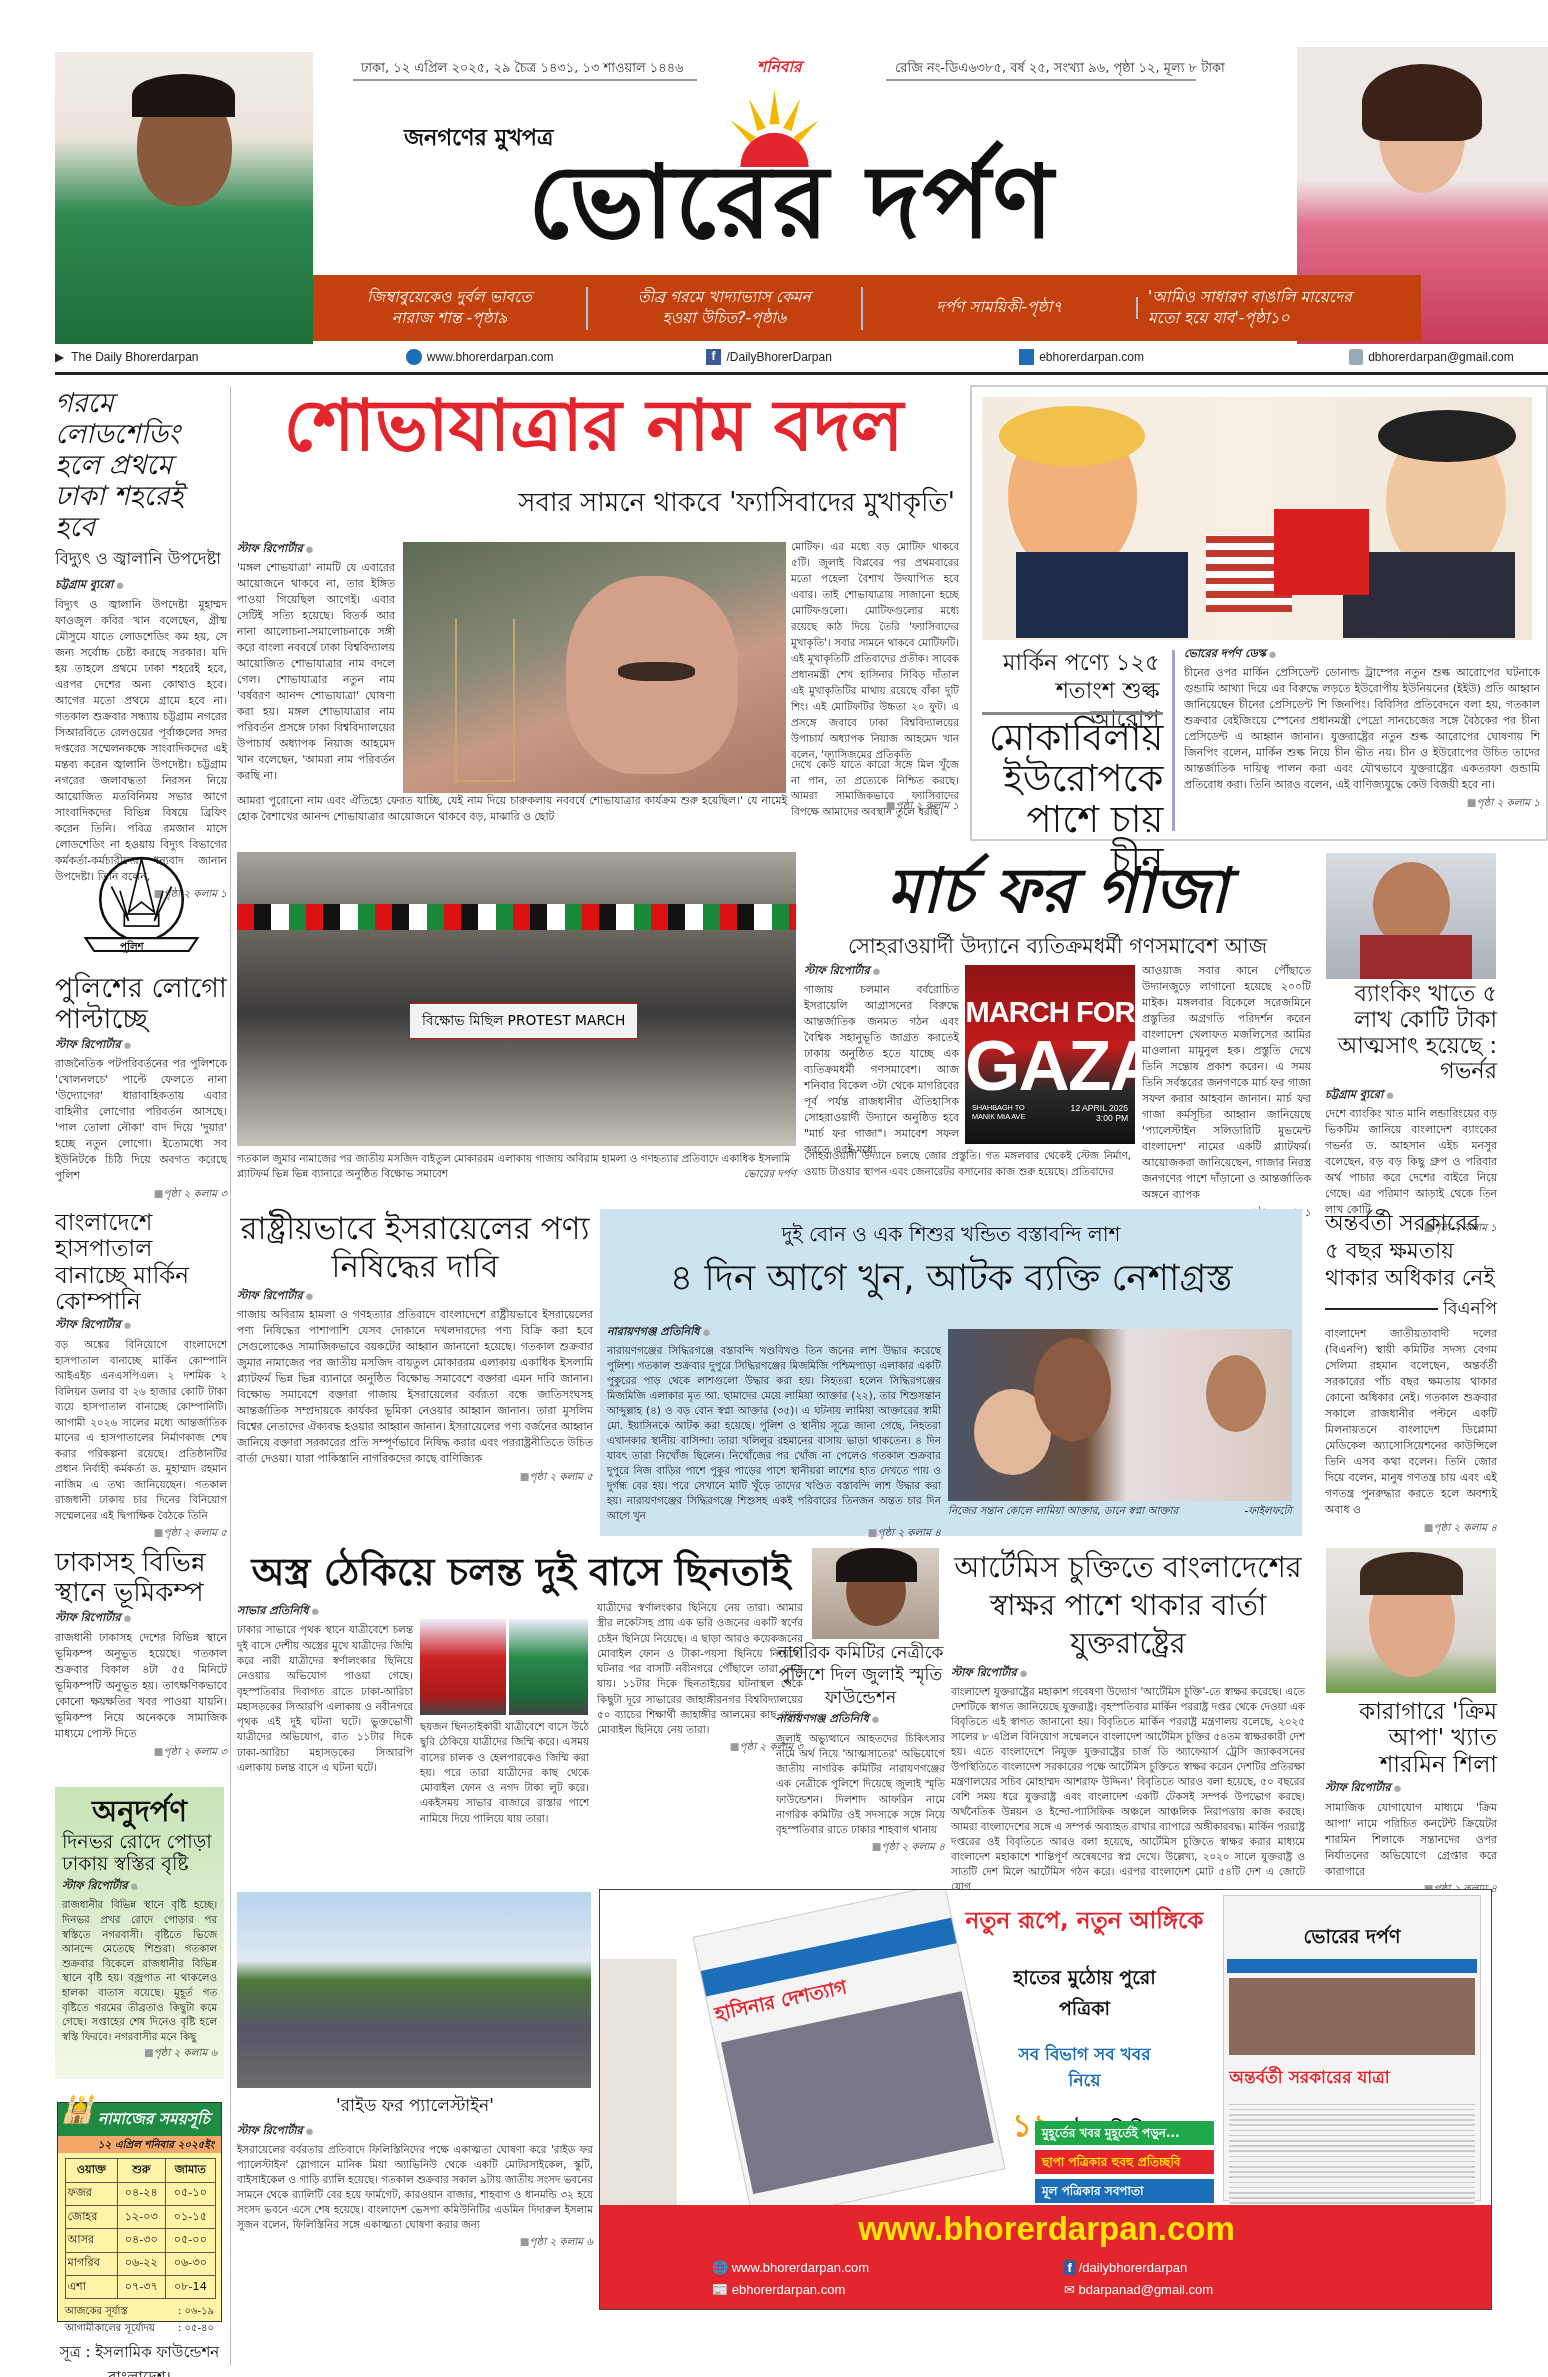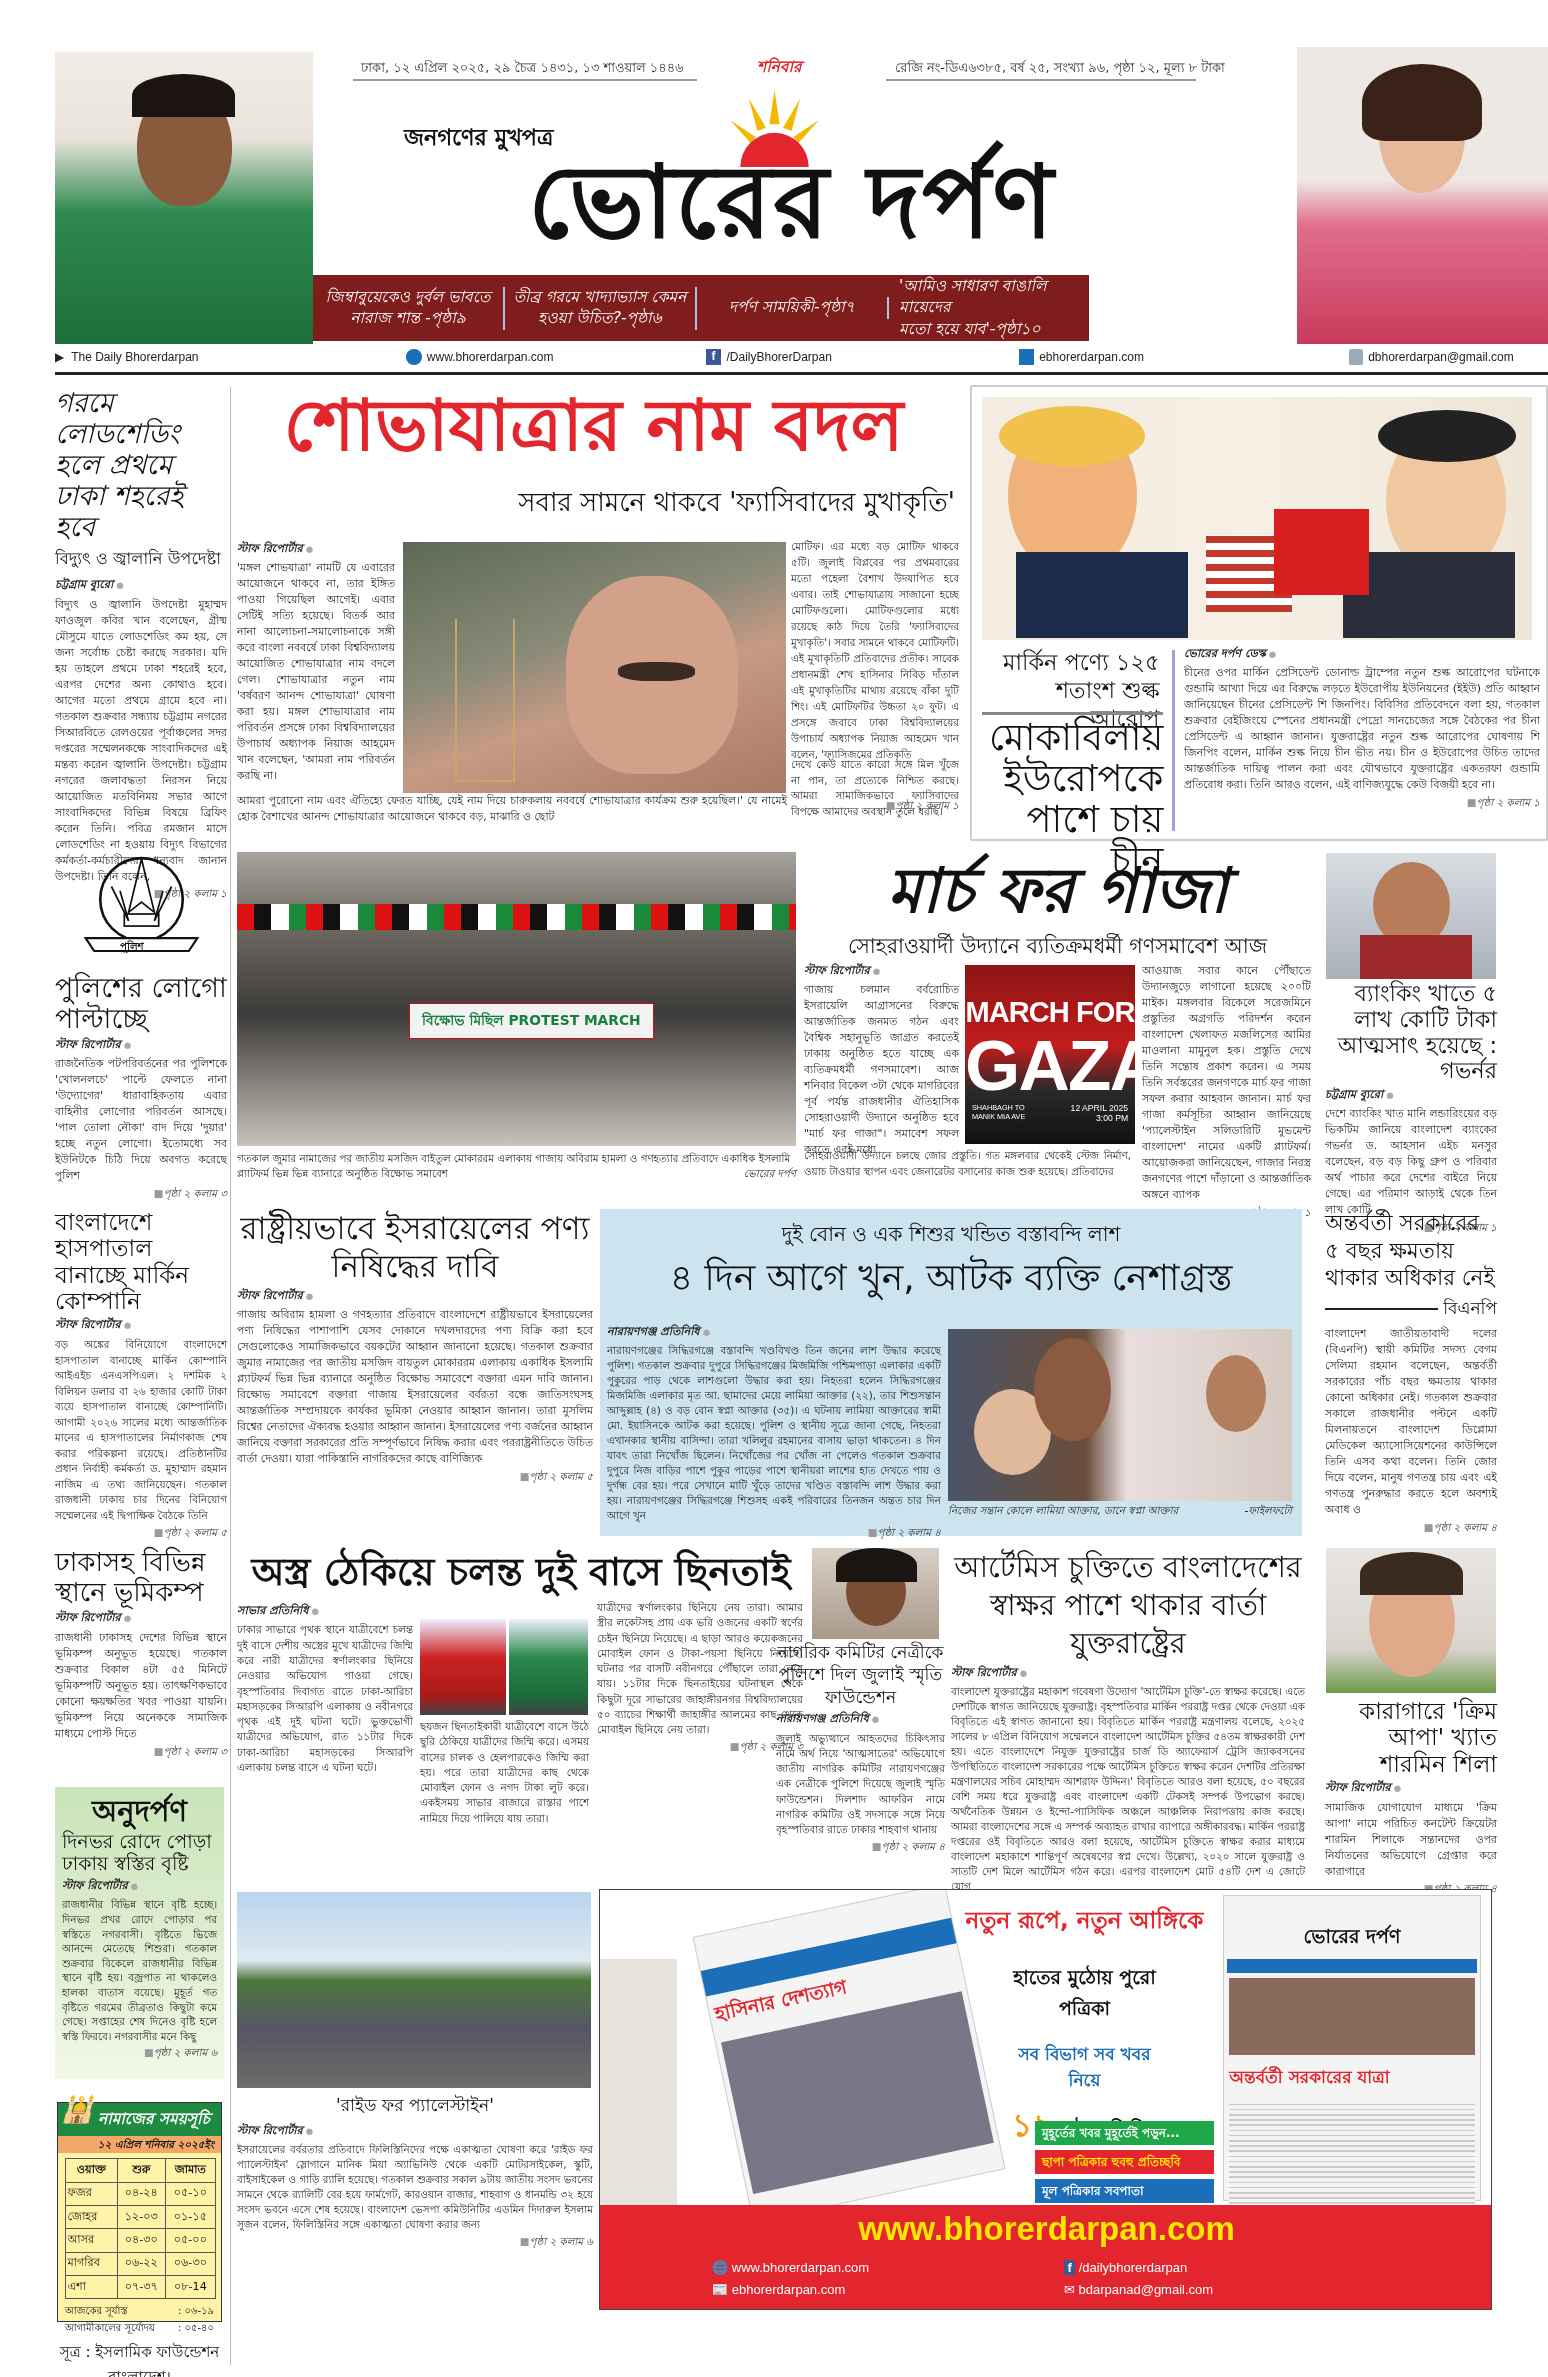--- a/index.html
+++ b/index.html
@@ -42,21 +42,21 @@
         <polygon points="30,10 50,44 40,48"></polygon>
         <polygon points="90,10 80,48 70,44"></polygon>
       <polygon points="8,35 38,55 32,62"></polygon>
         <polygon points="112,35 88,62 82,55"></polygon>
     </g>
     <path d="M20,90 A40,40 0 0 1 100,90 Z" fill="#e3262d"></path>
   </svg>
 </div>
 <div class="abs" style="left:396px;top:138px;width:791px;text-align:center;font-size:101px;font-weight:bold;color:#111;letter-spacing:1.7px;line-height:129px">ভোরের দর্পণ</div>
 
-<div class="abs" style="left:313px;top:275px;width:776px;height:66px;background:#7f1d1d;display:flex;align-items:center">
+<div class="abs" style="left:313px;top:275px;width:1108px;height:66px;background:#c2410c;display:flex;align-items:center">
   <div style="flex:1;color:#fff;font-size:15.5px;font-style:italic;text-align:center;line-height:21.5px;border-right:2.6px solid #a8c4de">
     <div>জিম্বাবুয়েকেও দুর্বল ভাবতে</div>
       <div>নারাজ শান্ত -পৃষ্ঠা৯</div>
   </div>
   <div style="flex:1;color:#fff;font-size:15.5px;font-style:italic;text-align:center;line-height:21.5px;border-right:2.6px solid #a8c4de">
     <div>তীব্র গরমে খাদ্যাভ্যাস কেমন</div>
       <div>হওয়া উচিত?-পৃষ্ঠা৬</div>
   </div>
   <div style="flex:1;color:#fff;font-size:15.5px;font-style:italic;text-align:center;line-height:21.5px;border-right:2.6px solid #a8c4de">
     <div>দর্পণ সাময়িকী-পৃষ্ঠা৭</div>
@@ -218,21 +218,21 @@
   <div style="position:absolute;left:200px;top:263px;width:2.6px;height:181px;background:#9ea3d4"></div>
   <div style="position:absolute;left:212px;top:256px;width:356px">
     <div class="byline">ভোরের দর্পণ ডেস্ক</div>
     <div class="body" style="font-size:10.8px;line-height:16px">চীনের ওপর মার্কিন প্রেসিডেন্ট ডোনাল্ড ট্রাম্পের নতুন শুল্ক আরোপের ঘটনাকে গুন্ডামি আখ্যা দিয়ে এর বিরুদ্ধে লড়তে ইউরোপীয় ইউনিয়নের (ইইউ) প্রতি আহ্বান জানিয়েছেন চীনের প্রেসিডেন্ট শি জিনপিং। বিবিসির প্রতিবেদনে বলা হয়, গতকাল শুক্রবার বেইজিংয়ে স্পেনের প্রধানমন্ত্রী পেদ্রো সানচেজের সঙ্গে বৈঠকের পর চীনা প্রেসিডেন্ট এ আহ্বান জানান। যুক্তরাষ্ট্রের নতুন শুল্ক আরোপের ঘোষণায় শি জিনপিং বলেন, মার্কিন শুল্ক নিয়ে চীন ভীত নয়। চীন ও ইউরোপের উচিত তাদের আন্তর্জাতিক দায়িত্ব পালন করা এবং যৌথভাবে যুক্তরাষ্ট্রের একতরফা গুন্ডামি প্রতিরোধ করা। তিনি আরও বলেন, এই বাণিজ্যযুদ্ধে কেউ বিজয়ী হবে না।</div>
     <div class="cont">পৃষ্ঠা ২ কলাম ১</div>
   </div>
 </div>
 
 <div class="abs photo" style="left:237px;top:852px;width:559px;height:294px;background:linear-gradient(180deg,#a7a49c 0%,#6e6a62 25%,#3d3b3a 55%,#c8c3ba 100%)">
   <div style="position:absolute;left:0;top:52px;width:559px;height:26px;background:repeating-linear-gradient(90deg,#d11 0 17px,#111 17px 34px,#fff 34px 52px,#1a8a3a 52px 69px)"></div>
-  <div style="position:absolute;left:172px;top:151px;background:#f2f2f2;color:#15803d;font-size:13.8px;font-weight:bold;padding:5.2px 12px;border:1.7px solid #c11">বিক্ষোভ মিছিল PROTEST MARCH</div>
+  <div style="position:absolute;left:172px;top:151px;background:#f2f2f2;color:#000000;font-size:13.8px;font-weight:normal;padding:5.2px 12px;border:1.7px solid #c11">বিক্ষোভ মিছিল PROTEST MARCH</div>
 </div>
 <div class="abs caption" style="left:237px;top:1151px;width:559px">
   <span>গতকাল জুমার নামাজের পর জাতীয় মসজিদ বাইতুল মোকাররম এলাকায় গাজায় অবিরাম হামলা ও গণহত্যার প্রতিবাদে একাধিক ইসলামি প্ল্যাটফর্ম ভিন্ন ভিন্ন ব্যানারে অনুষ্ঠিত বিক্ষোভ সমাবেশ</span>
   <span style="float:right;font-style:italic">ভোরের দর্পণ</span>
 </div>
 
 <div class="abs" style="left:804px;top:852px;width:507px;text-align:center;font-size:62px;font-weight:bold;font-style:italic;line-height:77px">মার্চ ফর গাজা</div>
 <div class="abs" style="left:804px;top:931px;width:507px;text-align:center;font-size:20.6px">সোহরাওয়ার্দী উদ্যানে ব্যতিক্রমধর্মী গণসমাবেশ আজ</div>
 <div class="abs" style="left:804px;top:960px;width:155px">
   <div class="byline">স্টাফ রিপোর্টার</div>

